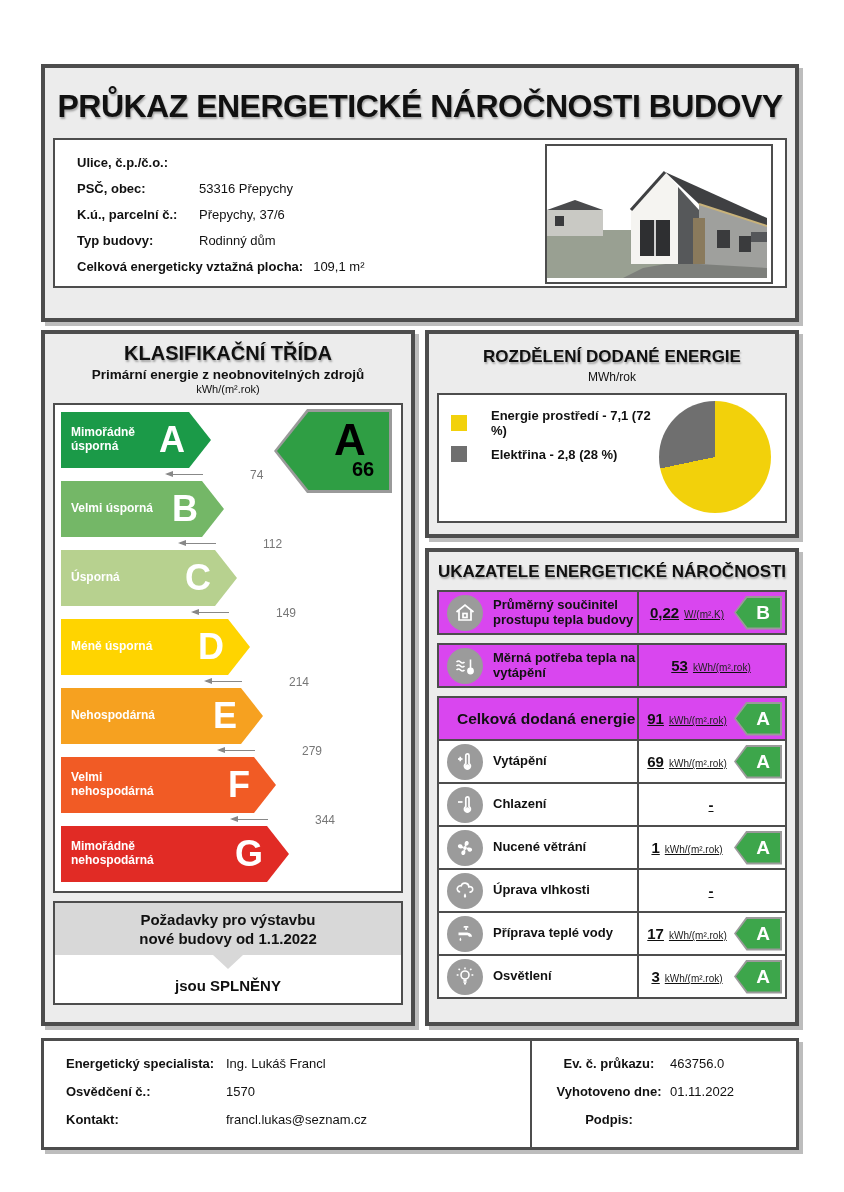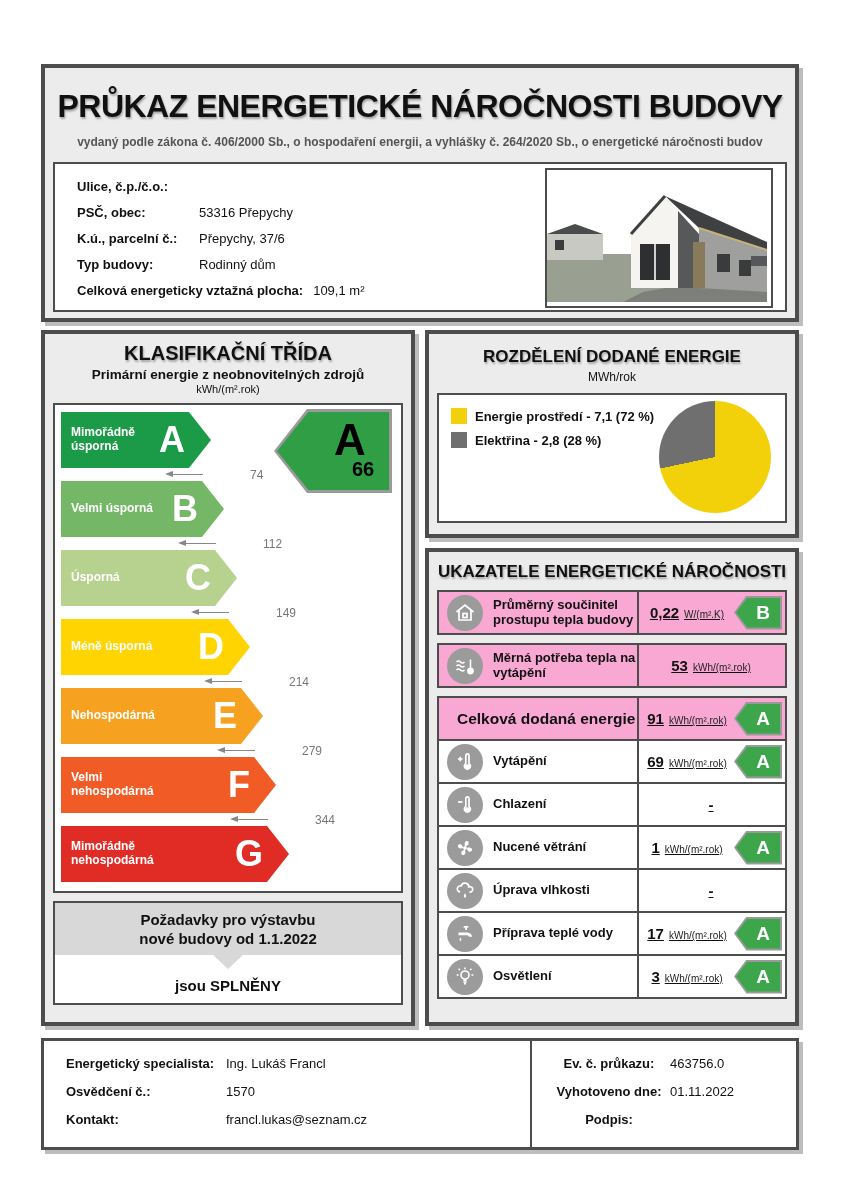--- a/index.html
+++ b/index.html
@@ -62,32 +62,32 @@
              border-top:14px solid #d8d8d8;}
   .req-status{text-align:center;font-size:15px;font-weight:bold;margin-top:22px;}
 
   
   .dist-panel{left:425px;top:330px;width:374px;height:208px;}
   .dist-title{margin-top:13px;text-align:center;font-size:17px;font-weight:bold;
               text-shadow:1px 2px 2px rgba(0,0,0,.3);}
   .dist-unit{text-align:center;font-size:12px;margin-top:3px;}
   .pie-box{margin:9px 8px 0 8px;height:130px;display:flex;align-items:flex-start;}
   .legend{padding:13px 0 0 12px;flex:1;}
-  .legend-item{display:flex;align-items:center;margin-bottom:8px;}
+  .legend-item{display:flex;align-items:center;margin-bottom:8px;gap:16px;}
   .swatch{width:16px;height:16px;flex:none;margin-right:8px;}
   .legend-label{font-size:13px;font-weight:bold;}
   .pie{width:112px;height:112px;border-radius:50%;margin:6px 14px 0 0;flex:none;}
 
   
   .ind-panel{left:425px;top:548px;width:374px;height:478px;}
   .ind-title{margin-top:10px;text-align:center;font-size:17px;font-weight:bold;
              text-shadow:1px 2px 2px rgba(0,0,0,.3);}
   .ind-rows{margin:8px 8px 0 8px;}
   .ind-row{display:flex;height:45px;background:#fff;border:2px solid #4d4d4d;box-sizing:border-box;}
-  .ind-row.shaded{background:#f9a8d4;}
+  .ind-row.shaded{background:#d946ef;}
   .ind-row.gap{margin-bottom:8px;}
   .ind-row.joined{margin-top:-2px;}
   .ind-left{flex:1;display:flex;align-items:center;gap:10px;padding-left:8px;
             border-right:2px solid #4d4d4d;min-width:0;}
   .ind-label{font-size:13px;font-weight:bold;line-height:1.15;max-width:160px;}
   .ind-row.total .ind-label{font-size:15.5px;max-width:none;padding-left:10px;}
   .ind-right{width:146px;flex:none;display:flex;align-items:center;position:relative;}
   .vwrap{flex:1;display:flex;align-items:baseline;justify-content:center;gap:5px;padding-right:2px;text-decoration:underline;}
   .ind-right.has-badge .vwrap{padding-right:50px;}
   .ind-value{font-size:15px;font-weight:bold;}
@@ -113,21 +113,20 @@
   .f-left .lbl{min-width:160px;}
   .f-right .lbl{min-width:122px;}
 </style>
 </head>
 <body>
 
 <div class="page">
 
   <div class="box top-box">
     <div class="main-title">PRŮKAZ ENERGETICKÉ NÁROČNOSTI BUDOVY</div>
-    <div class="main-subtitle">vydaný podle zákona č. 406/2000 Sb., o hospodaření energii, a vyhlášky č. 264/2020 Sb., o energetické náročnosti budov</div>
     <div class="inner info-box">
       <div class="info-fields">
         <div class="info-row">
           <span class="lbl">Ulice, č.p./č.o.:</span>
           <span class="val"></span>
         </div>
         <div class="info-row">
           <span class="lbl">PSČ, obec:</span>
           <span class="val">53316 Přepychy</span>
         </div>

